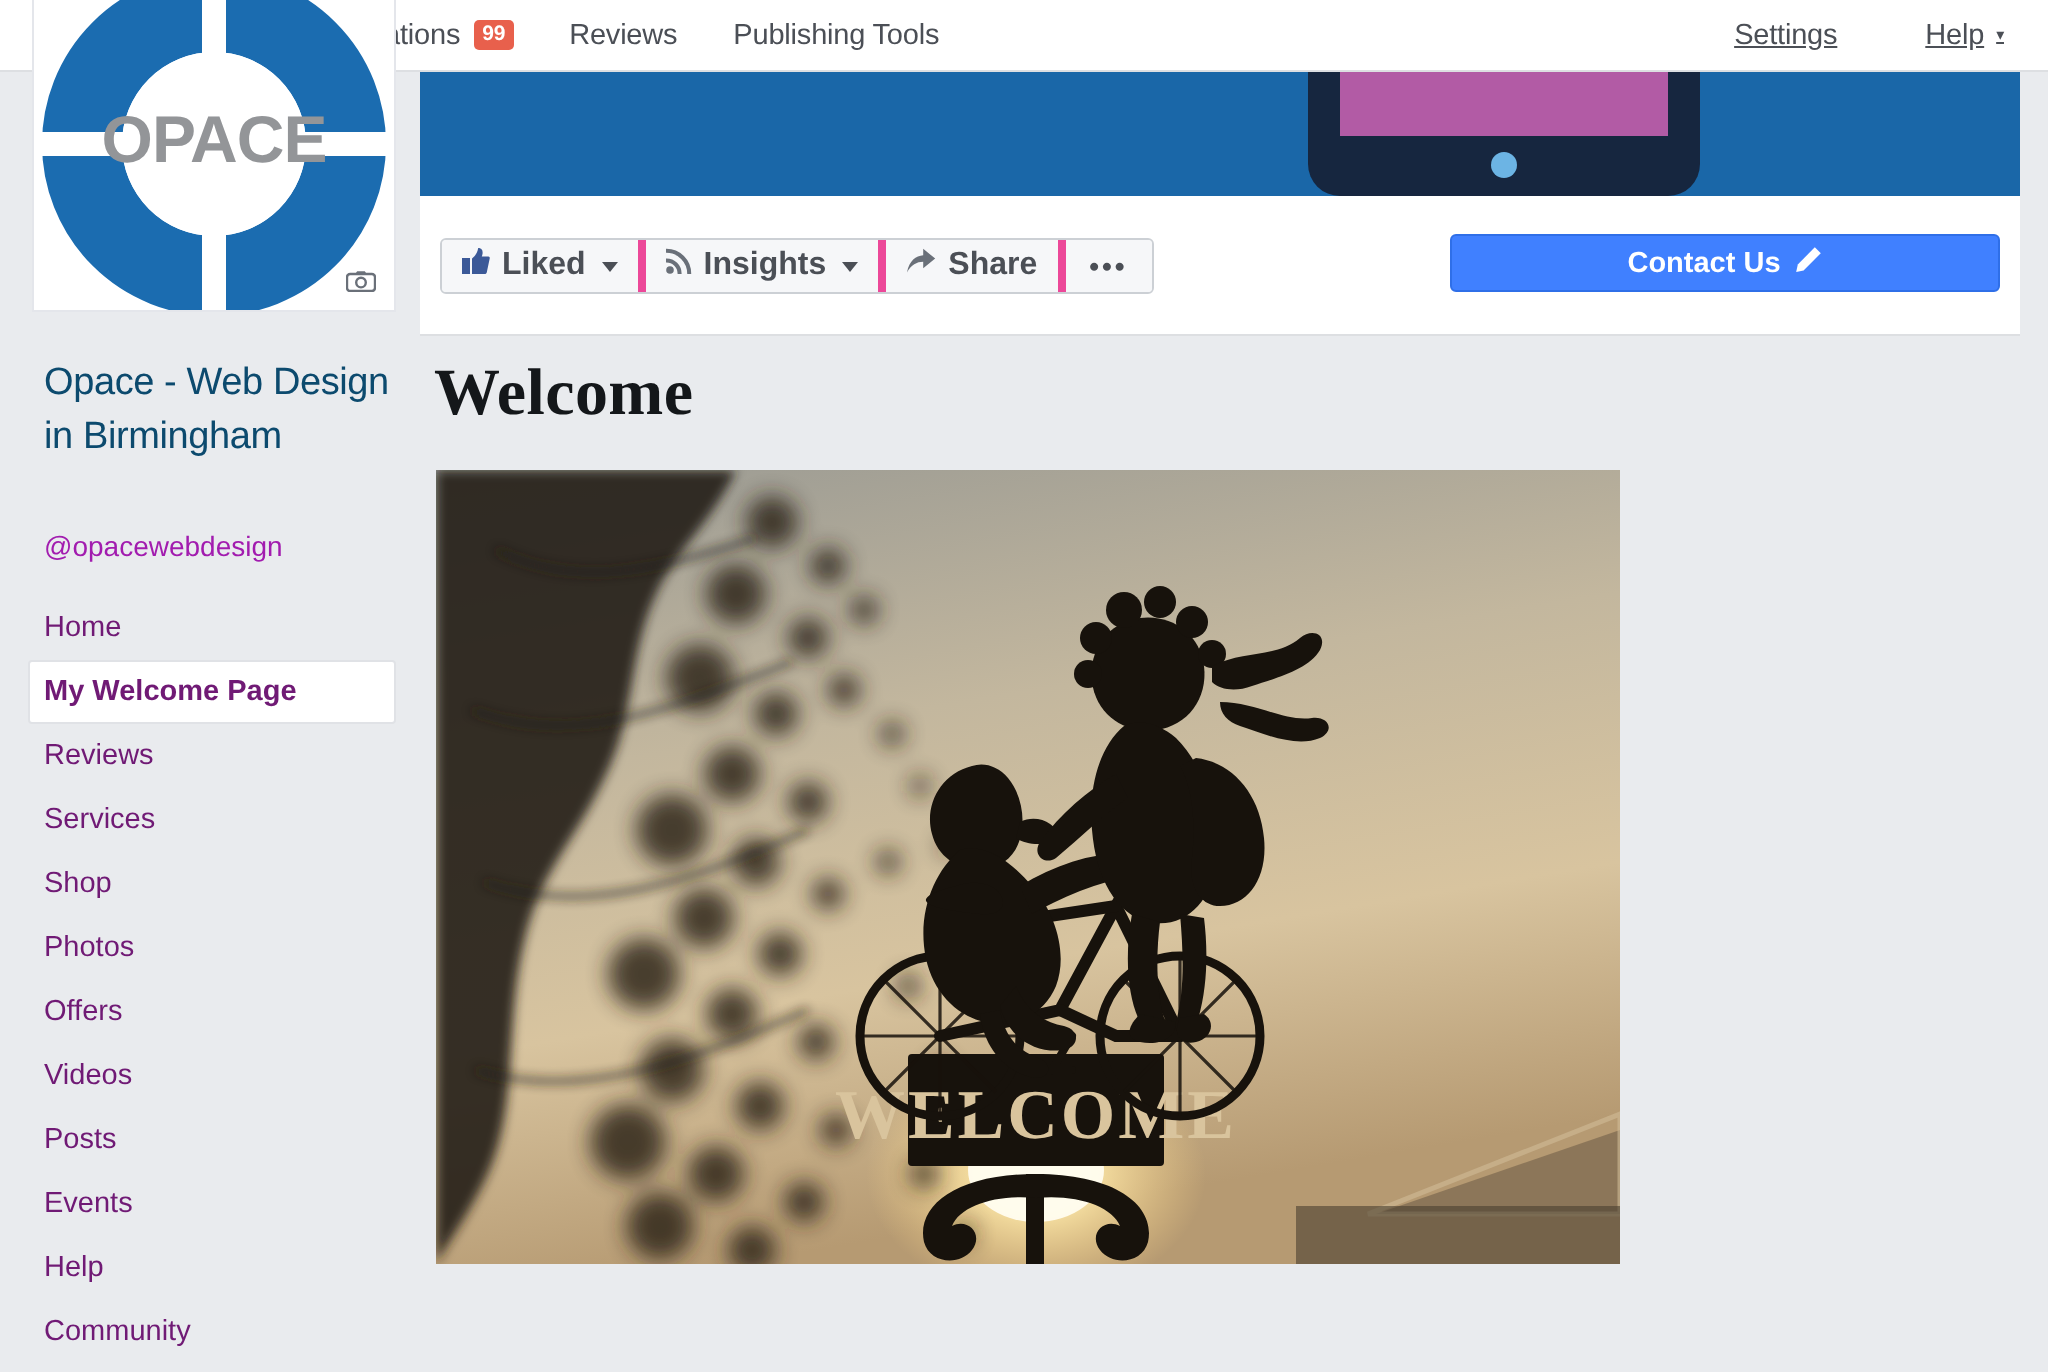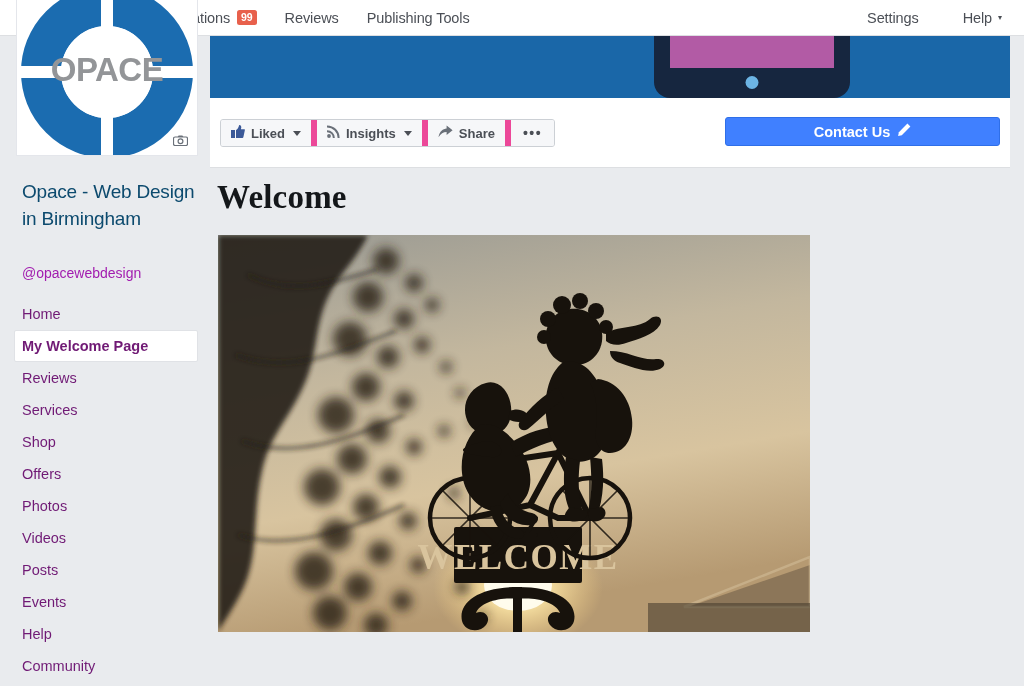--- a/index.html
+++ b/index.html
@@ -31,21 +31,21 @@
   .badge {
     display: inline-block; background: #e8604c; color: #fff;
     font-size: 10.5px; font-weight: bold; line-height: 13px;
     border-radius: 2.5px; padding: 1px 4px 1px 4px; margin-left: 7px;
     vertical-align: middle;
   }
   .topnav-right {
     position: absolute; right: 0; top: 0; height: 35px;
     display: flex; align-items: center;
   }
-  .topnav-right .nav-item { padding: 0 22px; }
+  .topnav-right .nav-item { padding: 0 22px; text-decoration: underline; }
   .caret-tiny { margin-left: 6px; font-size: 8px; color: #4b4f56; line-height: 1; }
 
   
   .cover {
     position: absolute; left: 210px; top: 36px; width: 800px; height: 62px;
     background: #1a67a8; overflow: hidden;
   }
   .device {
     position: absolute; left: 444px; top: -96px;
     width: 196px; height: 158px;
@@ -67,23 +67,23 @@
   }
   .btn-group {
     position: absolute; left: 10px; top: 21px;
     display: flex; align-items: stretch;
     border: 1px solid #ccd0d5; border-radius: 3px; overflow: hidden;
     background: #f6f7f9;
   }
   .gbtn {
     display: flex; align-items: center; gap: 6px;
     padding: 0 10px; height: 26px;
-    font-size: 13px; font-weight: bold; color: #4b4f56;
+    font-size: 16px; font-weight: bold; color: #4b4f56;
     background: #f6f7f9; cursor: pointer;
-    border-right: 6px solid #ec4899; white-space: nowrap;
+    border-right: 4px solid #ec4899; white-space: nowrap;
   }
   .gbtn:last-child { border-right: none; }
   .gbtn .caret {
     display: inline-block; width: 0; height: 0; margin-left: 2px;
     border-left: 4px solid transparent; border-right: 4px solid transparent;
     border-top: 5px solid #4b4f56;
   }
   .dots { letter-spacing: 1.5px; font-size: 14px; padding: 0 12px; }
 
   .contact-btn {
@@ -264,24 +264,24 @@
     <div class="side-item">
         <span>Reviews</span>
       </div>
     <div class="side-item">
         <span>Services</span>
       </div>
     <div class="side-item">
         <span>Shop</span>
       </div>
     <div class="side-item">
+        <span>Photos</span>
+      </div>
+    <div class="side-item">
         <span>Offers</span>
-      </div>
-    <div class="side-item">
-        <span>Photos</span>
       </div>
     <div class="side-item">
         <span>Videos</span>
       </div>
     <div class="side-item">
         <span>Posts</span>
       </div>
     <div class="side-item">
         <span>Events</span>
       </div>

